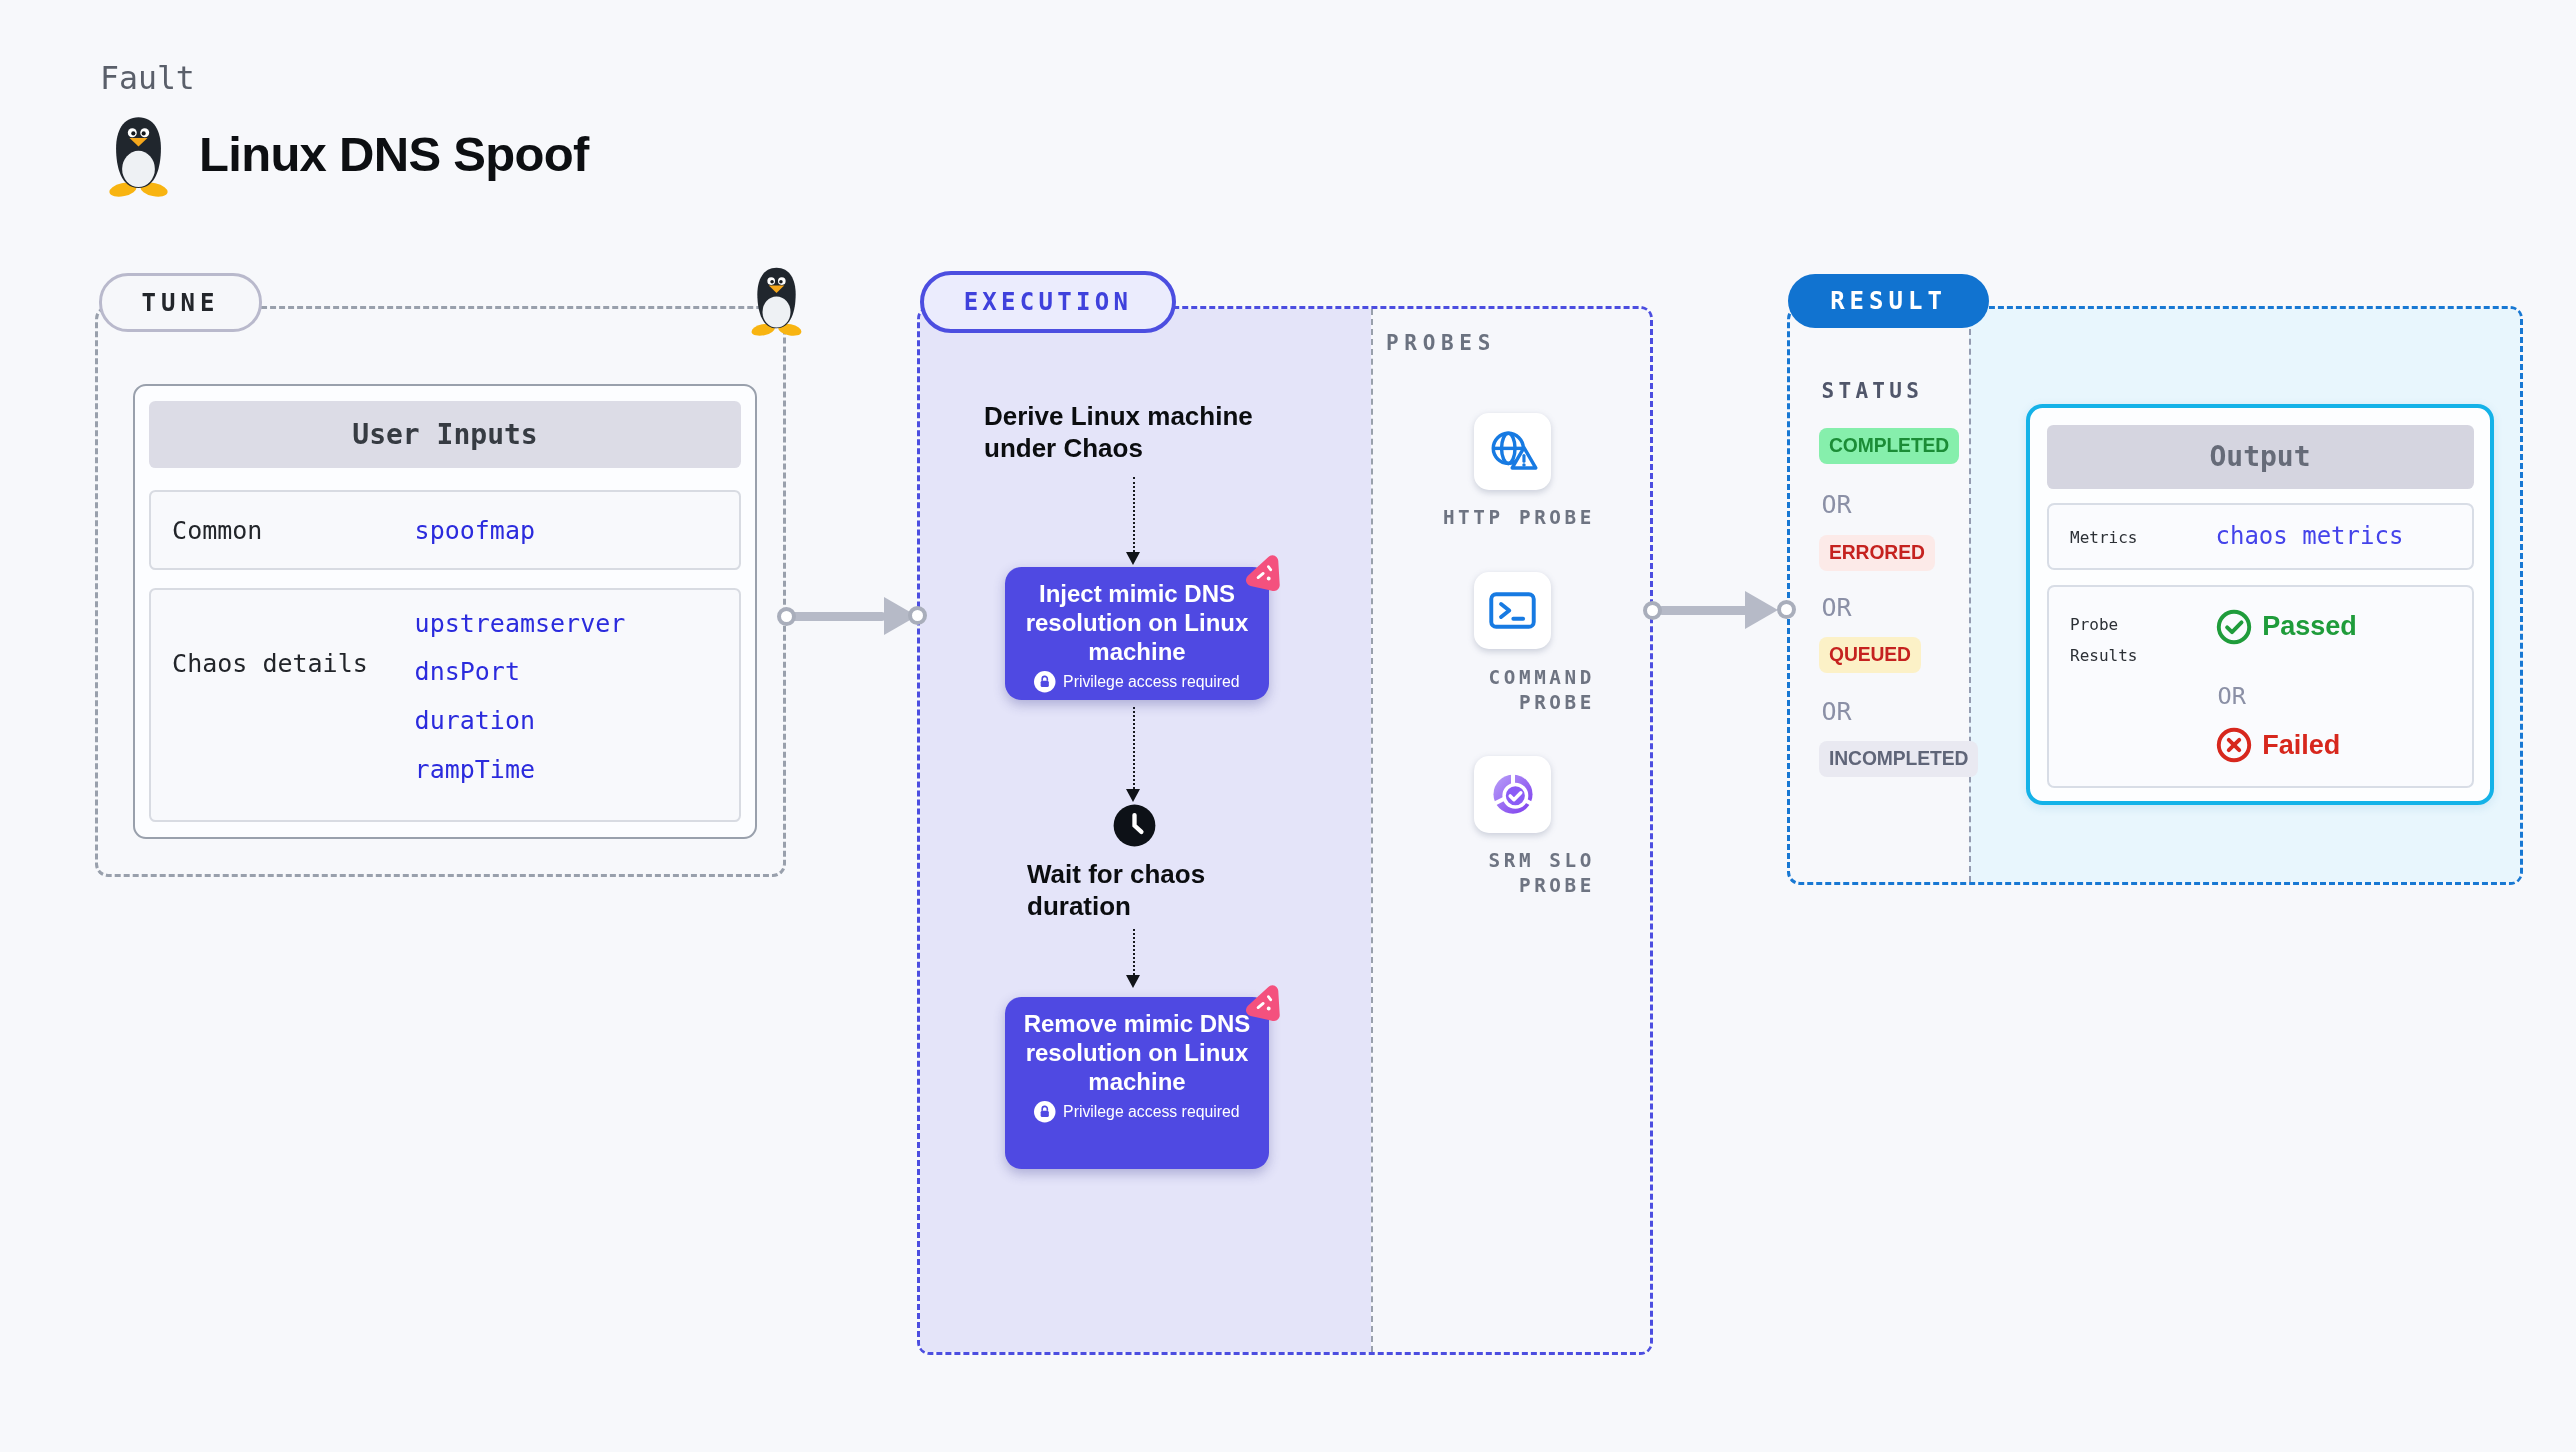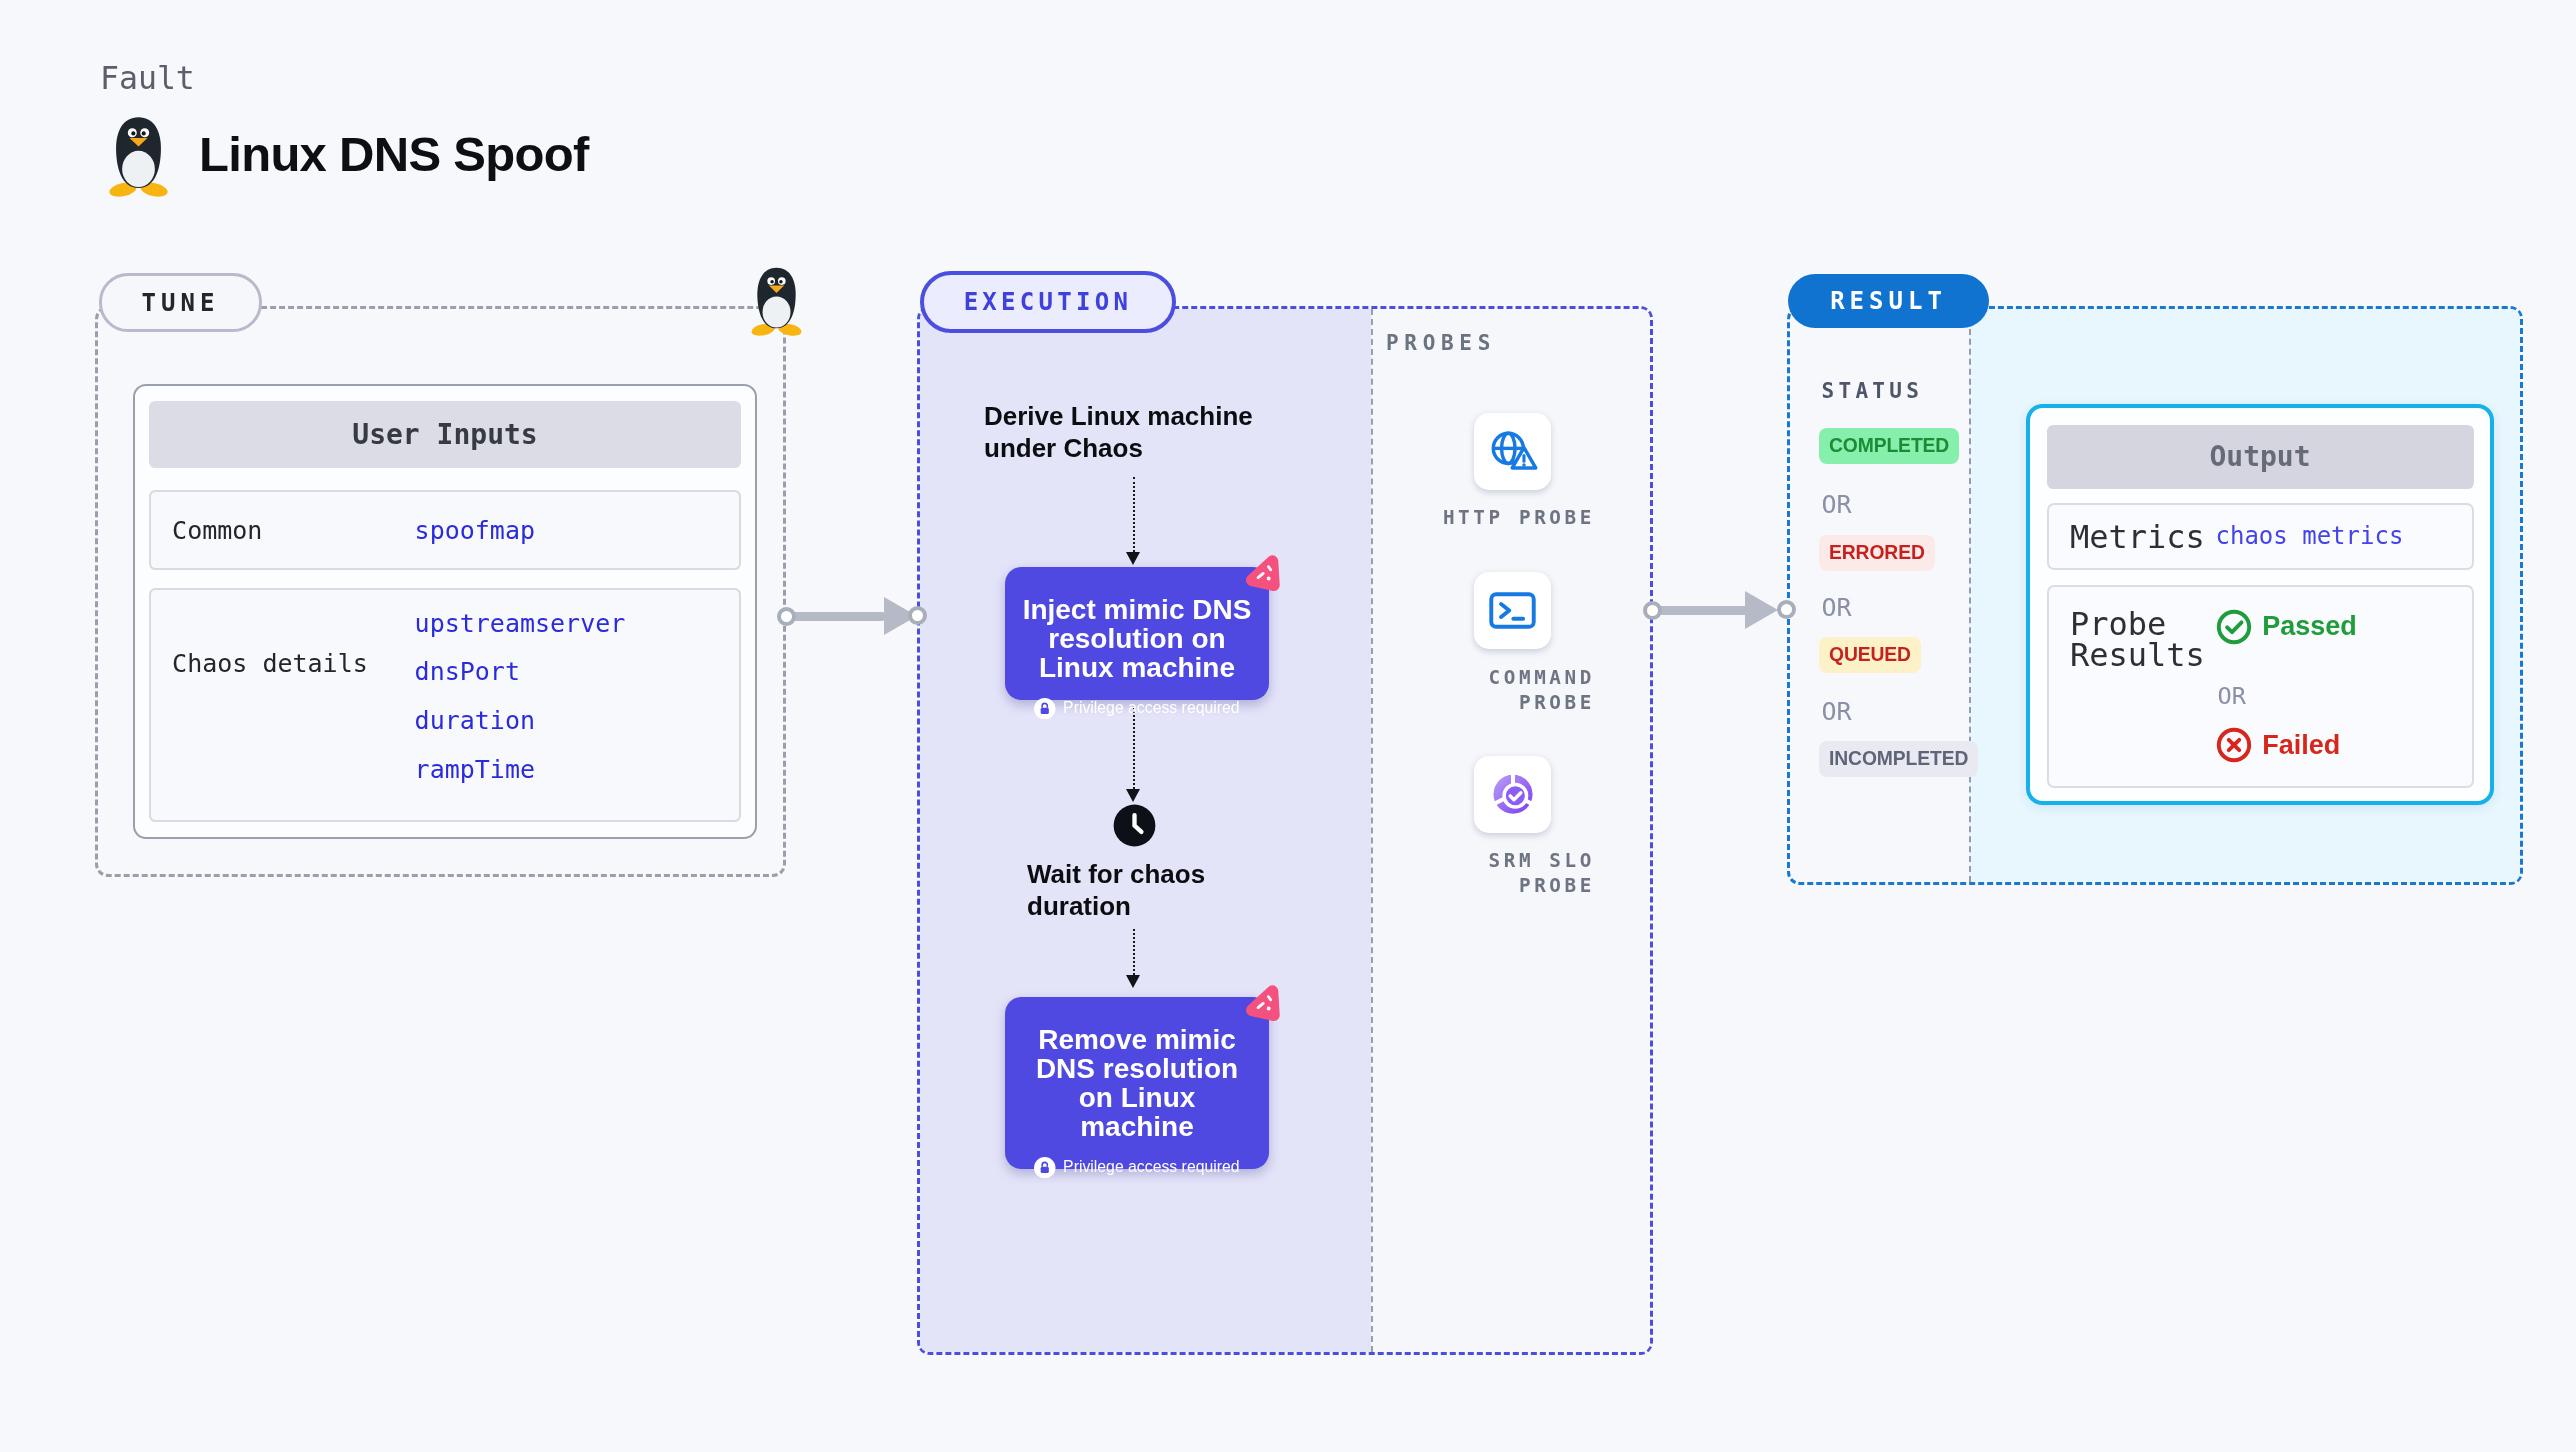--- a/index.html
+++ b/index.html
@@ -41,41 +41,41 @@
   .ahead{width:0;height:0;border-top:19.3px solid transparent;border-bottom:19.3px solid transparent;border-left:33px solid #b6bac7}
   .node{width:19.3px;height:19.3px;border-radius:50%;background:#fff;border:4.3px solid #a9aebb;z-index:5}
 
   
   .exec-flow-bg{left:0;top:0;bottom:0;width:451px;background:#e4e4f9;border-radius:8.6px 0 0 8.6px}
   .probes-bg{left:451px;right:0;top:0;bottom:0;background:#f6f7fb;border-left:2.9px dashed #99a0ac;border-radius:0 8.6px 8.6px 0}
   .flow-text{font-weight:bold;font-size:26px;line-height:31.5px;color:#0b0d10;text-align:left}
   .dot-line{width:0;border-left:2.9px dotted #15181d}
   .dot-tri{width:0;height:0;border-left:7.9px solid transparent;border-right:7.9px solid transparent;border-top:13.6px solid #101318}
   .step-box{width:264px;background:#4f49e2;border-radius:16.5px;box-shadow:0 4.3px 11.5px rgba(52,52,140,.3);color:#fff;text-align:center;padding-top:11.5px;z-index:2}
-  .step-text{font-weight:bold;font-size:28px;line-height:29px;width:236px;margin:16px auto}
+  .step-text{font-weight:bold;font-size:24px;line-height:29px;width:236px;margin:0 auto}
   .step-note{display:flex;align-items:center;justify-content:center;gap:7.2px;margin-top:5.7px;font-size:15.8px}
   .chaos-badge{width:42px;height:42px;z-index:3;transform:rotate(6deg)}
   .probes-heading{font-family:var(--mono);font-weight:bold;font-size:21px;letter-spacing:5.7px;color:#6b7280}
   .probe-card{width:77px;height:77px;background:#fff;border-radius:15px;box-shadow:0 2.1px 6.4px rgba(100,110,140,.28);display:flex;align-items:center;justify-content:center}
   .probe-label{width:165px;text-align:right;font-family:var(--mono);font-weight:bold;font-size:19.3px;line-height:25px;letter-spacing:3.6px;color:#6e7482}
 
   
   .status-col-heading{font-family:var(--mono);font-weight:bold;font-size:21px;letter-spacing:4.3px;color:#50566a}
   .cyan-area{left:179px;right:0;top:0;bottom:0;background:#e8f6fd;border-left:2.9px dashed #949bb0;border-radius:0 8.6px 8.6px 0}
   .status-badge{display:inline-block;font-weight:bold;font-size:19.3px;letter-spacing:-0.1px;padding:7.2px 10px;border-radius:7.9px;white-space:nowrap}
   .b-completed{color:#1b8c36;background:#86efac}
   .b-errored{color:#c5221f;background:#fceae8}
   .b-queued{color:#c5221f;background:#fcf1c7}
   .b-incompleted{color:#5f6578;background:#e9e9f1}
   .or-sep{font-family:var(--mono);font-size:25px;color:#8b90a6}
 
   .output-card{left:236px;top:95px;width:468px;height:401px;background:#fdfeff;border:4.3px solid #14b2e8;border-radius:16.5px;box-shadow:0 2.9px 10px rgba(30,120,180,.12)}
   .out-head{left:16.5px;right:16.5px;top:16.5px;height:64px;background:#d5d5e0;border-radius:6.4px;display:flex;align-items:center;justify-content:center;font-family:var(--mono);font-weight:bold;font-size:28px;color:#666b78}
   .out-row{left:16.5px;right:16.5px;background:#fafbfe;border:2.1px solid #d8dde6;border-radius:7.2px}
-  .out-label{font-family:var(--mono);font-size:32px;color:#2c3036;line-height:31.5px}
+  .out-label{font-family:var(--mono);font-size:16px;color:#2c3036;line-height:31.5px}
   .out-val{font-family:var(--mono);font-size:24px;color:#4443ea}
   .verdict{display:flex;align-items:center;gap:10.7px;font-weight:bold;font-size:27px}
   .v-pass{color:#1f9c3b}
   .v-fail{color:#d7271d}
 </style>
 </head>
 <body>
 
 <div class="abs eyebrow">Fault</div>
 <svg class="abs tux-main" viewBox="0 0 40 47">

